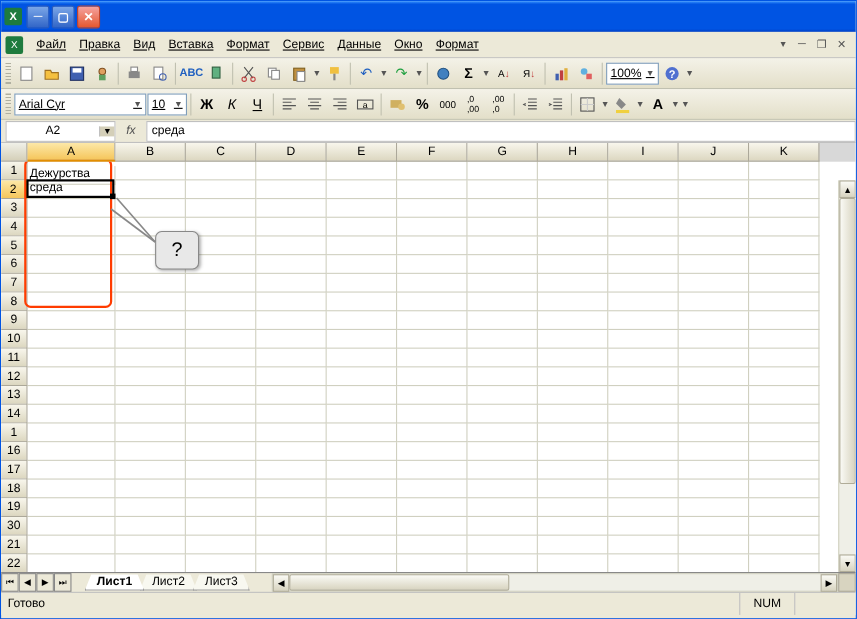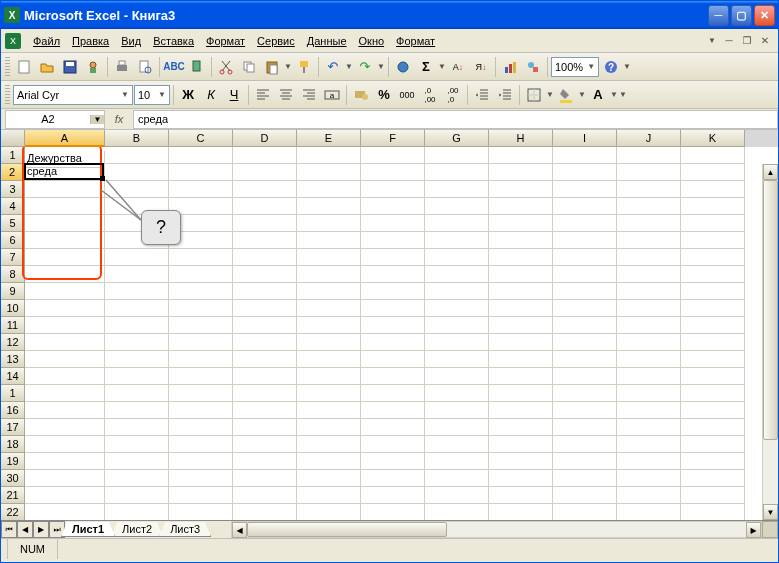--- a/index.html
+++ b/index.html
@@ -20,21 +20,21 @@
 .menubar .spacer { flex: 1; }
 .menubar .help-input { width: 130px; height: 18px; font-size: 11px; border: 1px solid #7f9db9; color: #999; padding: 0 4px; }
 .menubar .doc-btns { display: flex; margin-left: 4px; }
 .menubar .doc-btn { width: 16px; height: 14px; display: flex; align-items: center; justify-content: center; font-size: 10px; color: #555; cursor: pointer; margin: 0 1px;}
 
 .toolbar { height: 28px; background: linear-gradient(to bottom, #f4f2e8, #e3dfc9); display: flex; align-items: center; padding: 2px 4px; gap: 1px; border-bottom: 1px solid #c0c0b0; }
 .tb-handle { width: 5px; height: 20px; background: repeating-linear-gradient(to bottom, #b0b0a0 0, #b0b0a0 1px, transparent 1px, transparent 3px); margin-right: 2px; }
 .tb-btn { width: 22px; height: 22px; display: flex; align-items: center; justify-content: center; cursor: pointer; border-radius: 2px; font-size: 13px; }
 .tb-sep { width: 1px; height: 20px; background: #c0c0b0; margin: 0 2px; }
 .tb-dd { font-size: 8px; color: #555; width: 8px; display: flex; align-items: center; justify-content: center; cursor:pointer; }
-.tb-combo { height: 20px; border: 1px solid #7f9db9; background: white; font-size: 11px; display: flex; align-items: center; padding: 0 3px; }
+.tb-combo { height: 20px; border: 1px solid #7f9db9; background: white; font-size: 11px; display: flex; align-items: center; padding: 0 3px; text-decoration: underline; }
 .tb-combo .dd { margin-left: auto; font-size: 8px; color: #555; padding-left:4px; }
 .font-name { width: 120px; }
 .font-size { width: 36px; }
 .zoom-combo { width: 48px; }
 
 .formula-row { height: 21px; background: #ece9d8; display: flex; align-items: center; border-bottom: 1px solid #c0c0c0; }
 .namebox { width: 100px; height: 19px; border: 1px solid #c0c0c0; background: white; display: flex; align-items: center; font-size: 11px; margin-left: 4px; }
 .namebox .nb-text { flex: 1; text-align: center; }
 .namebox .nb-dd { width: 14px; background: #d4cfb8; text-align: center; font-size: 8px; cursor:pointer; border-left:1px solid #c0c0c0;}
 .fx-label { width: 20px; text-align: center; font-size: 11px; font-style: italic; color: #555; margin: 0 4px; }
@@ -75,21 +75,20 @@
 .statusbar .status-text { flex: 1; }
 .statusbar .status-cell { width: 50px; text-align: center; border-left: 1px solid #c0c0c0; height: 100%; display:flex; align-items:center; justify-content:center; }
 
 svg { display: block; }
 </style>
 </head>
 <body>
 
 <div class="titlebar">
   <div class="app-icon">X</div>
-  <div class="title">Microsoft Excel - Книга3</div>
   <div class="win-btns">
     <div class="win-btn win-min">─</div>
     <div class="win-btn win-max">▢</div>
     <div class="win-btn win-close">✕</div>
   </div>
 </div>
 
 <div class="menubar">
   <div class="doc-icon">X</div>
   <div class="menu-item"><u>Файл</u></div>
@@ -616,31 +615,32 @@
   </div>
 </div>
 
 <div class="tab-row">
   <div class="tab-nav">
     <div class="tab-nav-btn">⏮</div>
     <div class="tab-nav-btn">◀</div>
     <div class="tab-nav-btn">▶</div>
     <div class="tab-nav-btn">⏭</div>
   </div>
-  <div id="sheet-tabs" style="display:flex;margin-left:0;">
+  <div id="sheet-tabs" style="display:flex;margin-left:16px;">
       <div class="sheet-tab active">Лист1</div>
       <div class="sheet-tab">Лист2</div>
       <div class="sheet-tab">Лист3</div>
     </div>
   <div class="hscroll">
     <div class="arrow">◀</div>
     <div class="track">
         <div class="thumb" style="width:200px;"></div>
       </div>
     <div class="arrow">▶</div>
   </div>
   <div style="width:16px;height:17px;background:#d8d4c0;border:1px solid #aca899;"></div>
 </div>
 
 <div class="statusbar">
+  <div class="status-text">Готово</div>
   <div class="status-cell">NUM</div>
   <div class="status-cell"></div>
 </div>
 
 </body></html>

